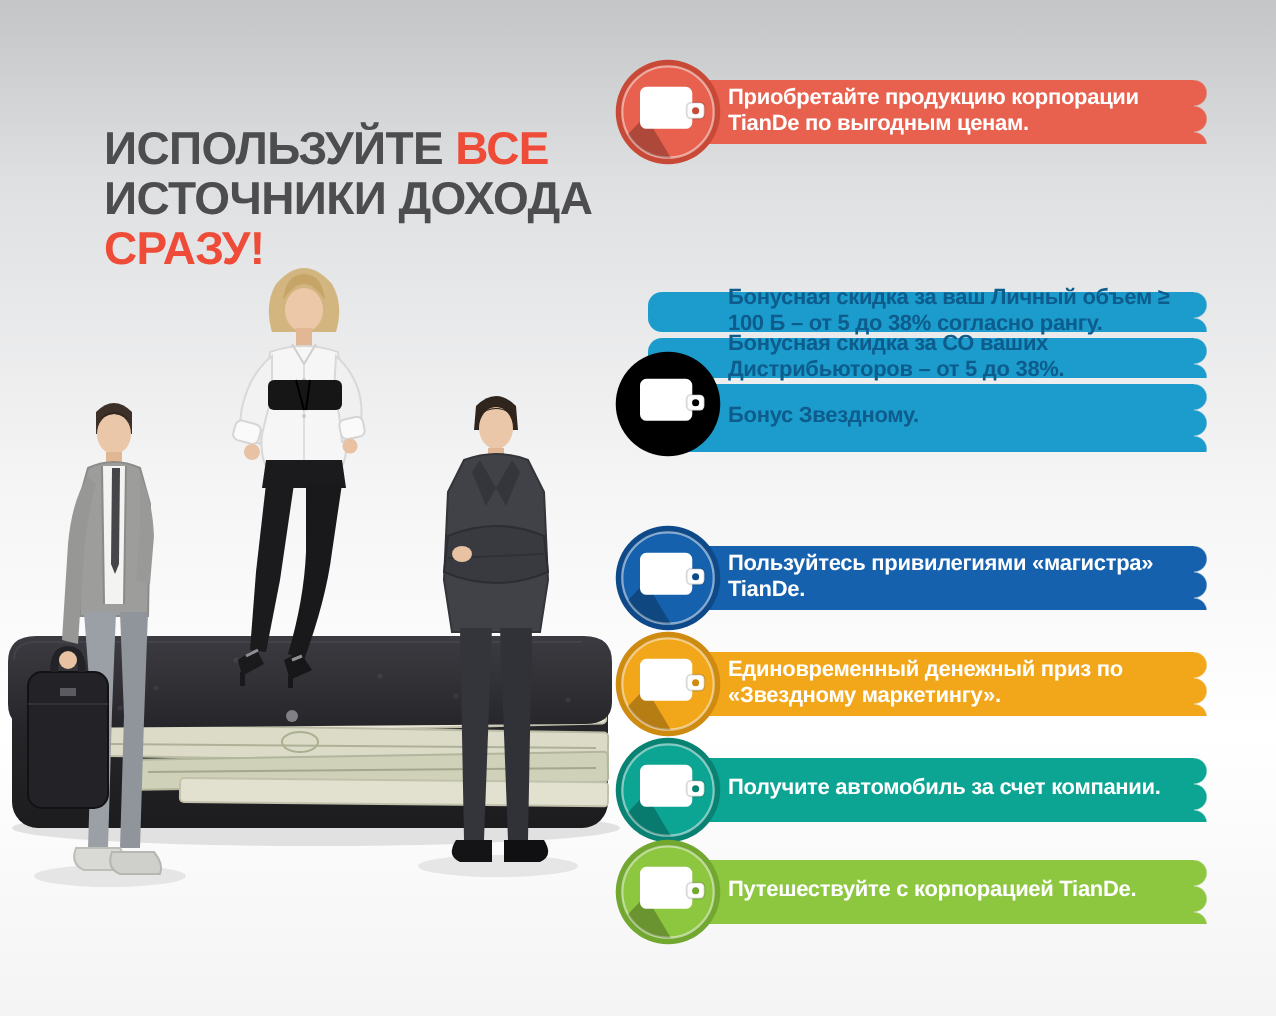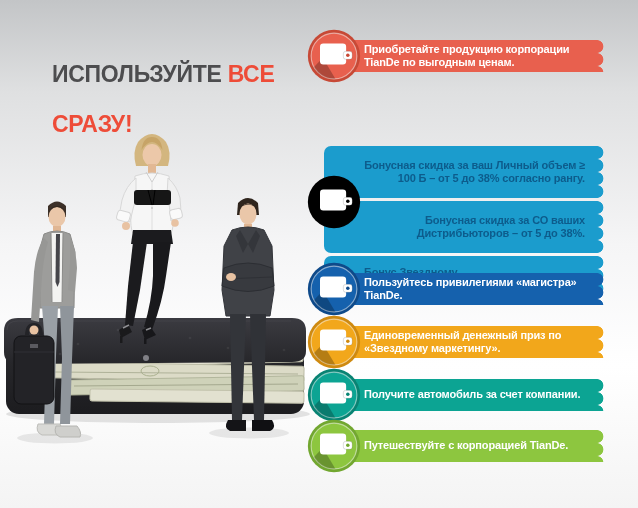--- a/index.html
+++ b/index.html
@@ -22,41 +22,41 @@
   .icon{position:absolute;left:0;top:50%;width:56px;height:56px;margin-top:-28px;}
   .icon svg{width:100%;height:100%;display:block;}
   .icon .rim{fill:var(--rim);}
   .icon .fillc{fill:var(--bg);stroke:rgba(255,255,255,.5);stroke-width:1.2;}
   .icon .shad{fill:rgba(0,0,0,.25);}
   .icon .dot{fill:var(--rim);}
   .banner-group{position:absolute;left:306px;top:146px;width:310px;height:112px;}
   .group-rows{position:absolute;left:18px;top:0;width:273px;}
   .group-bar{position:relative;width:273px;border-radius:7px 0 0 7px;background:var(--bg);
     display:flex;align-items:center;margin-bottom:3px;}
-  .h36{height:52px;text-align:right;}.h34{height:34px;}
+  .h36{height:20px;}.h34{height:34px;}
   .group-icon{position:absolute;left:0;top:56px;width:56px;height:56px;margin-top:-28px;}
   .group-icon svg{width:100%;height:100%;display:block;}
   .photo{position:absolute;left:0;top:120px;width:320px;height:388px;}
 </style>
 </head>
 <body>
 
 <svg width="0" height="0" style="position:absolute" aria-hidden="true">
   <defs>
       <clipPath id="icc">
         <circle cx="30" cy="30" r="24.5"></circle>
       </clipPath>
     </defs>
 </svg>
 
 <div class="stage">
 
   <h1 class="title">
     <span><span>ИСПОЛЬЗУЙТЕ</span> <span class="accent">ВСЕ</span></span><br>
-    <br>
+    <span>ИСТОЧНИКИ ДОХОДА</span><br>
     <span class="accent">СРАЗУ!</span>
   </h1>
 
   <div class="photo">
     <svg viewBox="0 120 320 388">
       <defs>
         <linearGradient id="leather1" x1="0" y1="0" x2="0" y2="1">
           <stop offset="0" stop-color="#3b3b41"></stop>
             <stop offset="1" stop-color="#26262a"></stop>
         </linearGradient>

